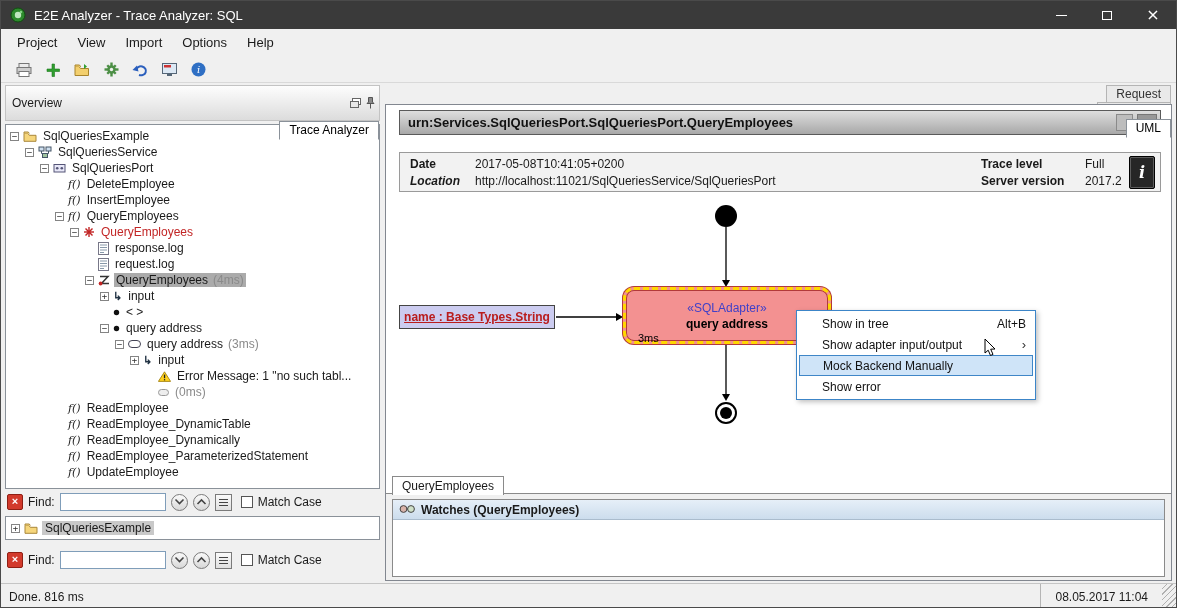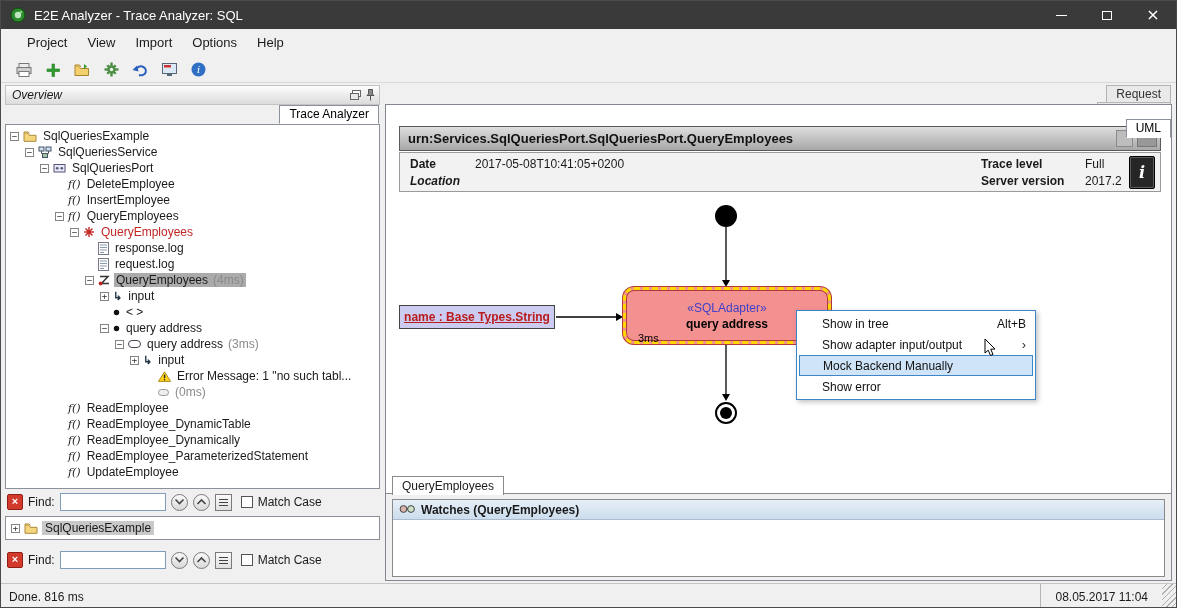--- a/index.html
+++ b/index.html
@@ -13,30 +13,30 @@
     display:flex;align-items:center;color:#fff;}
   .titlebar .appicon{margin:0 8px 0 9px;display:flex;}
   .titlebar .title{font-size:13px;flex:1;}
   .winbtn{width:46px;height:28px;display:flex;align-items:center;justify-content:center;}
   .winbtn .min{width:11px;height:1px;background:#fff;}
   .winbtn .max{width:10px;height:9px;border:1px solid #fff;}
   .winbtn .cls{font-size:16px;line-height:16px;color:#fff;font-family:"DejaVu Sans",sans-serif;}
 
   
   .menubar{position:absolute;left:0;top:28px;width:100%;height:28px;background:#f0f0f0;
-    display:flex;align-items:center;padding-left:16px;}
+    display:flex;align-items:center;padding-left:6px;}
   .menu-item{padding:0 10px;line-height:28px;font-size:13px;cursor:default;}
   .toolbar{position:absolute;left:0;top:56px;width:100%;height:26px;background:#f0f0f0;
     display:flex;align-items:center;gap:7px;padding-left:12px;border-bottom:1px solid #d9d9d9;}
   .tbtn{width:22px;height:22px;display:flex;align-items:center;justify-content:center;}
 
   
   .left-panel{position:absolute;left:4px;top:84px;width:375px;height:494px;}
-  .dock-header{height:20px;background:linear-gradient(#fdfdfd,#dcdcdc);border:1px solid #c3c3c3;
-    display:flex;align-items:center;padding:0 4px 0 6px;font-style:italic;}
+  .dock-header{height:36px;background:linear-gradient(#fdfdfd,#dcdcdc);border:1px solid #c3c3c3;
+    display:flex;align-items:center;padding:0 4px 0 6px;}
   .dock-header .dh-title{flex:1;}
   .dock-ico{margin-left:5px;display:flex;}
   .ltabs,.rtabs{display:flex;align-items:flex-end;height:19px;padding-left:2px;flex-direction:column;}
   .tab{padding:2px 9px 2px 9px;font-size:12px;background:#e9e9e9;border:1px solid #b4b4b4;
     border-bottom:none;margin-right:1px;color:#333;height:17px;line-height:13px;}
   .tab.active{background:#fff;border:1px solid #8a9199;border-bottom:1px solid #fff;
     height:19px;margin-bottom:-1px;z-index:2;position:relative;color:#000;}
   .tree-box{position:absolute;left:0;top:39px;width:375px;height:365px;background:#fff;
     border:1px solid #8a9199;overflow:hidden;padding-top:3px;}
   .tree-row{display:flex;align-items:center;height:16px;white-space:nowrap;}
@@ -65,21 +65,21 @@
   .tree-box2{position:absolute;left:0;top:431px;width:375px;height:24px;background:#fff;
     border:1px solid #8a9199;display:flex;align-items:center;padding-left:5px;}
   .sel2{background:#c9c9c9;padding:0 3px;}
 
   
   .right-panel{position:absolute;left:384px;top:84px;width:787px;height:496px;}
   .content{position:absolute;left:0;top:19px;width:787px;height:477px;background:#f0f0f0;
     border:1px solid #828790;}
   .diagram-region{position:absolute;left:0;top:0;width:785px;height:389px;background:#fff;
     border-bottom:1px solid #8a8a8a;}
-  .urn-header{position:absolute;left:13px;top:21px;width:762px;height:25px;
+  .urn-header{position:absolute;left:13px;top:5px;width:762px;height:25px;
     background:linear-gradient(#dedede,#a8a8a8);border:1px solid #5a5a5a;
     font-weight:bold;font-size:13px;line-height:23px;padding-left:8px;color:#111;}
   .urn-deco1{position:absolute;right:27px;top:3px;width:17px;height:17px;background:#bdbdbd;border:1px solid #8a8a8a;}
   .urn-deco2{position:absolute;right:3px;top:3px;width:20px;height:17px;background:#989898;border:1px solid #777;}
   .info-panel{position:absolute;left:13px;top:47px;width:762px;height:40px;background:#f2f2f2;border:1px solid #9a9a9a;}
   .ip{position:absolute;font-size:12px;white-space:nowrap;}
   .ipb{font-weight:bold;}
   .info-btn{position:absolute;right:5px;top:3px;width:26px;height:33px;background:#262626;
     border:1px solid #000;border-radius:2px;color:#fff;display:flex;align-items:center;justify-content:center;
     font:italic bold 16px "DejaVu Serif",serif;box-shadow:inset 0 0 0 1px #5c5c5c;}
@@ -538,20 +538,21 @@
         <div class="urn-header">
           <span>urn:Services.SqlQueriesPort.SqlQueriesPort.QueryEmployees</span>
           <span class="urn-deco1"></span>
           <span class="urn-deco2"></span>
         </div>
 
         <div class="info-panel">
           <span class="ip ipb" style="left:10px;top:4px;">Date</span>
           <span class="ip" style="left:75px;top:4px;">2017-05-08T10:41:05+0200</span>
           <span class="ip ipb" style="left:10px;top:21px;font-style:italic;">Location</span>
+          <span class="ip" style="left:75px;top:21px;">http://localhost:11021/SqlQueriesService/SqlQueriesPort</span>
           <span class="ip ipb" style="left:581px;top:4px;">Trace level</span>
           <span class="ip" style="left:685px;top:4px;">Full</span>
           <span class="ip ipb" style="left:581px;top:21px;">Server version</span>
           <span class="ip" style="left:685px;top:21px;">2017.2</span>
           <span class="info-btn">i</span>
         </div>
 
         <svg width="785" height="389" style="position:absolute;left:0;top:0;pointer-events:none;">
           <line x1="340" y1="122" x2="340" y2="176" stroke="#000" stroke-width="1.3"></line>
           <polygon points="336,175 344,175 340,182" fill="#000"></polygon>

